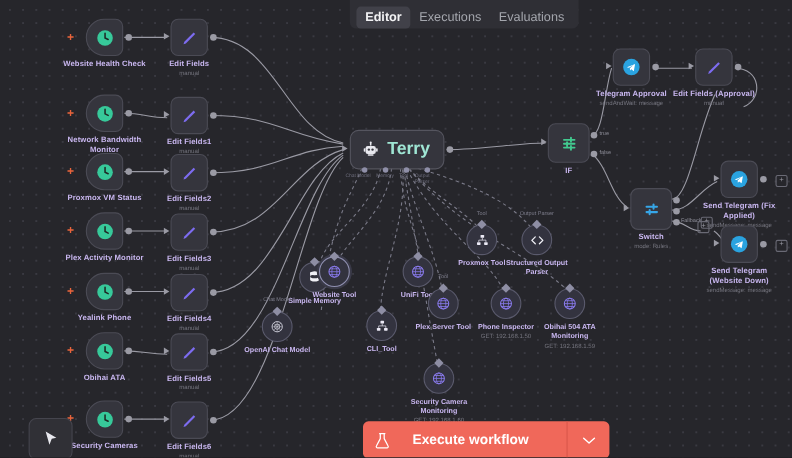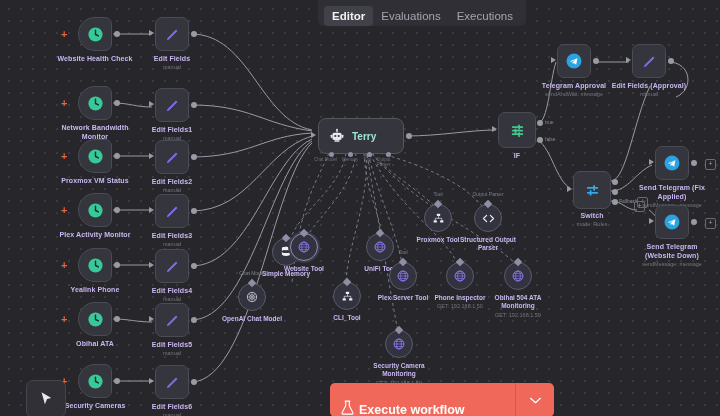--- a/index.html
+++ b/index.html
@@ -47,21 +47,21 @@
         box-sizing:border-box;cursor:pointer;}
   .circ.hl{border-color:#8f8fb0;box-shadow:0 0 0 2px #3a3a48;}
   .diamond{position:absolute;width:6px;height:6px;background:#8e8ea4;top:-3px;left:11px;
            transform:rotate(45deg);z-index:12;}
   .ctag{position:absolute;left:50%;transform:translateX(-50%);top:-13px;
         font-size:5px;color:#7e7e8c;white-space:nowrap;}
 
   
   .execbar{position:absolute;left:330px;top:383px;width:224px;height:34px;
            background:#f0685a;border-radius:5px;display:flex;z-index:45;overflow:hidden;}
-  .execmain{flex:1;display:flex;align-items:flex-end;padding-left:9px;gap:3px;cursor:pointer;}
+  .execmain{flex:1;display:flex;align-items:center;padding-left:9px;gap:19px;cursor:pointer;}
   .exectxt{display:flex;flex-direction:column;line-height:13px;}
   .exectxt .t1{font-size:12.5px;font-weight:bold;color:#fff;}
   .exectxt .t2{font-size:11px;font-weight:bold;color:#ffe6e2;}
   .execcaret{width:38px;border-left:1px solid #d9574b;display:flex;align-items:center;
              justify-content:center;color:#fff;font-size:12px;cursor:pointer;}
 
   
   .cursorbtn{position:absolute;left:26px;top:380px;width:38px;height:36px;
              background:#303036;border:1px solid #45454e;border-radius:7px;
              display:flex;align-items:center;justify-content:center;z-index:45;cursor:pointer;}
@@ -117,22 +117,22 @@
         <path d="M368 154 C380 200 396 230 402 264"></path>
         <path d="M370 154 C400 210 440 230 458 264"></path>
         <path d="M372 154 C420 210 480 230 516 264"></path>
         <path d="M367 155 C380 230 390 290 398 332"></path>
       </g>
     </g>
   </svg>
 
   <div class="tabbar">
     <div class="tab active">Editor</div>
+    <div class="tab">Executions</div>
     <div class="tab">Evaluations</div>
-    <div class="tab">Executions</div>
   </div>
 
   <div class="node" style="left:78px;top:17px">
     <div class="plus" style="left:-17px;top:12px">+</div>
     <div class="sq trigger">
       <svg width="17" height="17" viewBox="0 0 24 24">
           <circle cx="12" cy="12" r="10" fill="#37c99a"></circle>
           <path d="M12 6v6l4 2" stroke="#1f2a26" stroke-width="2" fill="none" stroke-linecap="round"></path>
         </svg>
     </div>
@@ -302,21 +302,21 @@
       <svg width="16" height="16" viewBox="0 0 24 24">
         <rect x="5" y="7" width="14" height="11" rx="3" fill="#e8e8ee"></rect>
         <circle cx="9.5" cy="12" r="1.6" fill="#35353d"></circle>
           <circle cx="14.5" cy="12" r="1.6" fill="#35353d"></circle>
         <rect x="11" y="2.5" width="2" height="4" fill="#e8e8ee"></rect>
           <circle cx="12" cy="2.4" r="1.4" fill="#e8e8ee"></circle>
         <rect x="2.5" y="10" width="2.2" height="5" rx="1" fill="#e8e8ee"></rect>
         <rect x="19.3" y="10" width="2.2" height="5" rx="1" fill="#e8e8ee"></rect>
         <rect x="8" y="18.5" width="8" height="2" rx="1" fill="#e8e8ee"></rect>
       </svg>
-      <span style="font-size:10px;color:#9fe6d4;font-weight:bold;">Terry</span>
+      <span style="font-size:16px;color:#9fe6d4;font-weight:bold;">Terry</span>
     </div>
     <div class="inarrow" style="left:-7px;top:14px"></div>
     <div class="port" style="left:88px;top:15px"></div>
 
     <div class="port" style="left:11px;top:34px;width:5px;height:5px;background:#8f8fa8"></div>
     <div class="port" style="left:30px;top:34px;width:5px;height:5px;background:#8f8fa8"></div>
     <div class="port" style="left:49px;top:34px;width:5px;height:5px;background:#8f8fa8"></div>
     <div class="port" style="left:68px;top:34px;width:5px;height:5px;background:#8f8fa8"></div>
     <div style="position:absolute;left:-4px;top:39px;font-size:4.5px;color:#6d6d7c">Chat Model</div>
     <div style="position:absolute;left:24px;top:39px;font-size:4.5px;color:#6d6d7c">Memory</div>

